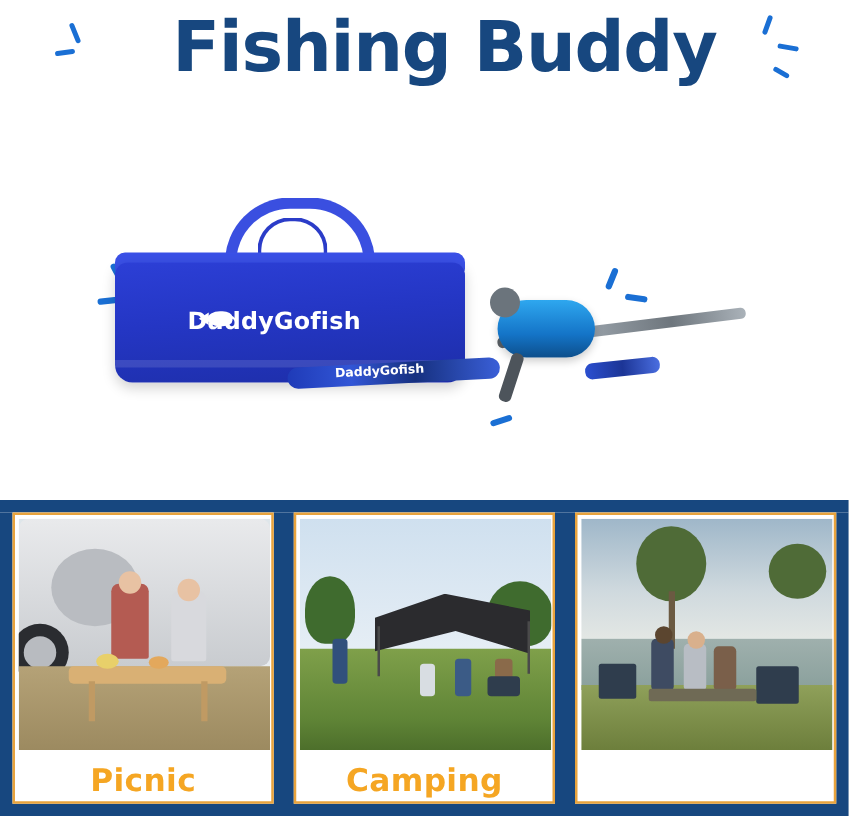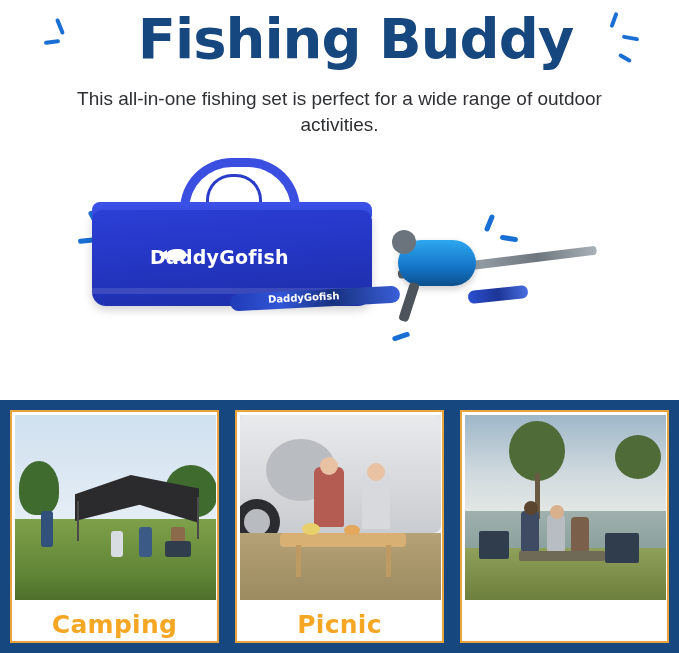--- a/index.html
+++ b/index.html
@@ -298,21 +298,20 @@
 
 <div class="hero">
 
   <div class="spark" style="left:58px; top:18px; width:4px; height:17px; transform:rotate(-22deg);"></div>
   <div class="spark" style="left:44px; top:40px; width:16px; height:4px; transform:rotate(-8deg);"></div>
   <div class="spark" style="left:612px; top:12px; width:4px; height:16px; transform:rotate(20deg);"></div>
   <div class="spark" style="left:622px; top:36px; width:17px; height:4px; transform:rotate(10deg);"></div>
   <div class="spark" style="left:618px; top:56px; width:14px; height:4px; transform:rotate(30deg);"></div>
 
   <div class="hero-title">Fishing Buddy</div>
-  <div class="hero-sub">This all-in-one fishing set is perfect for a wide range of outdoor activities.</div>
 </div>
 
 <div class="product">
 
   <div class="splash" style="left:92px; top:58px; width:5px; height:20px; transform:rotate(-28deg);"></div>
   <div class="splash" style="left:78px; top:86px; width:20px; height:5px; transform:rotate(-6deg);"></div>
   <div class="splash" style="left:94px; top:110px; width:16px; height:5px; transform:rotate(24deg);"></div>
   <div class="splash" style="left:487px; top:62px; width:5px; height:18px; transform:rotate(22deg);"></div>
   <div class="splash" style="left:500px; top:84px; width:18px; height:5px; transform:rotate(8deg);"></div>
   <div class="splash" style="left:392px; top:182px; width:18px; height:5px; transform:rotate(-18deg);"></div>
@@ -330,38 +329,20 @@
   <div class="reel"></div>
   <div class="reel-knob"></div>
   <div class="reel-handle"></div>
   <div class="rod-grip"></div>
   <div class="rod-grip-label">DaddyGofish</div>
 </div>
 
 <div class="divider"></div>
 
 <div class="cards">
-
-  <div class="card">
-    <div class="card-photo">
-      <div class="sky cam-sky shape"></div>
-      <div class="ground cam-ground shape"></div>
-      <div class="shape cam-tree" style="left:4px; top:46px; width:40px; height:54px;"></div>
-      <div class="shape cam-tree" style="left:150px; top:50px; width:52px; height:52px;"></div>
-      <div class="shape cam-tarp" style="left:60px; top:60px; width:124px; height:48px; clip-path: polygon(0% 40%, 45% 0%, 100% 28%, 100% 100%, 52% 62%, 0% 96%);"></div>
-      <div class="shape" style="left:62px; top:86px; width:2px; height:40px; background:#4a4a4a;"></div>
-      <div class="shape" style="left:182px; top:82px; width:2px; height:42px; background:#4a4a4a;"></div>
-      <div class="shape cam-person" style="left:26px; top:96px; width:12px; height:36px;"></div>
-      <div class="shape cam-person" style="left:96px; top:116px; width:12px; height:26px; background:#d8dde2;"></div>
-      <div class="shape cam-person" style="left:124px; top:112px; width:13px; height:30px; background:#3b5b86;"></div>
-      <div class="shape cam-person" style="left:156px; top:112px; width:14px; height:28px; background:#8a6a4a;"></div>
-      <div class="shape" style="left:150px; top:126px; width:26px; height:16px; background:#2f3d4d; border-radius:3px;"></div>
-    </div>
-    <div class="card-caption">Camping</div>
-  </div>
 
   <div class="card">
     <div class="card-photo">
       <div class="sky pic-sky shape" style="height:100%;"></div>
       <div class="shape pic-van" style="left:0px; top:0px; width:201px; height:118px;"></div>
       <div class="shape" style="left:26px; top:24px; width:70px; height:62px; background:#b9bcc1; border-radius:50%;"></div>
       <div class="shape pic-wheel" style="left:-6px; top:84px; width:46px; height:46px;"></div>
       <div class="shape" style="left:4px; top:94px; width:26px; height:26px; background:#b8bbc0; border-radius:50%;"></div>
       <div class="shape pic-ground" style="left:0; bottom:0; width:100%; height:36%;"></div>
       <div class="shape pic-person" style="left:74px; top:52px; width:30px; height:60px;"></div>
@@ -372,20 +353,38 @@
       <div class="shape" style="left:56px; top:130px; width:5px; height:32px; background:#c09a63;"></div>
       <div class="shape" style="left:146px; top:130px; width:5px; height:32px; background:#c09a63;"></div>
       <div class="shape" style="left:62px; top:108px; width:18px; height:12px; background:#e8d06a; border-radius:50%;"></div>
       <div class="shape" style="left:104px; top:110px; width:16px; height:10px; background:#e3a85c; border-radius:50%;"></div>
     </div>
     <div class="card-caption">Picnic</div>
   </div>
 
   <div class="card">
     <div class="card-photo">
+      <div class="sky cam-sky shape"></div>
+      <div class="ground cam-ground shape"></div>
+      <div class="shape cam-tree" style="left:4px; top:46px; width:40px; height:54px;"></div>
+      <div class="shape cam-tree" style="left:150px; top:50px; width:52px; height:52px;"></div>
+      <div class="shape cam-tarp" style="left:60px; top:60px; width:124px; height:48px; clip-path: polygon(0% 40%, 45% 0%, 100% 28%, 100% 100%, 52% 62%, 0% 96%);"></div>
+      <div class="shape" style="left:62px; top:86px; width:2px; height:40px; background:#4a4a4a;"></div>
+      <div class="shape" style="left:182px; top:82px; width:2px; height:42px; background:#4a4a4a;"></div>
+      <div class="shape cam-person" style="left:26px; top:96px; width:12px; height:36px;"></div>
+      <div class="shape cam-person" style="left:96px; top:116px; width:12px; height:26px; background:#d8dde2;"></div>
+      <div class="shape cam-person" style="left:124px; top:112px; width:13px; height:30px; background:#3b5b86;"></div>
+      <div class="shape cam-person" style="left:156px; top:112px; width:14px; height:28px; background:#8a6a4a;"></div>
+      <div class="shape" style="left:150px; top:126px; width:26px; height:16px; background:#2f3d4d; border-radius:3px;"></div>
+    </div>
+    <div class="card-caption">Camping</div>
+  </div>
+
+  <div class="card">
+    <div class="card-photo">
       <div class="sky bon-sky shape" style="height:52%;"></div>
       <div class="shape bon-water" style="left:0; top:52%; width:100%; height:22%;"></div>
       <div class="ground bon-ground shape" style="height:28%;"></div>
       <div class="shape bon-tree" style="left:44px; top:6px; width:56px; height:60px;"></div>
       <div class="shape" style="left:70px; top:58px; width:5px; height:46px; background:#6b5a42;"></div>
       <div class="shape bon-tree" style="left:150px; top:20px; width:46px; height:44px;"></div>
       <div class="shape bon-chair" style="left:140px; top:118px; width:34px; height:30px;"></div>
       <div class="shape bon-chair" style="left:14px; top:116px; width:30px; height:28px;"></div>
       <div class="shape" style="left:56px; top:96px; width:18px; height:42px; background:#3e4b62; border-radius:4px;"></div>
       <div class="shape" style="left:59px; top:86px; width:14px; height:14px; background:#5b452f; border-radius:50%;"></div>

